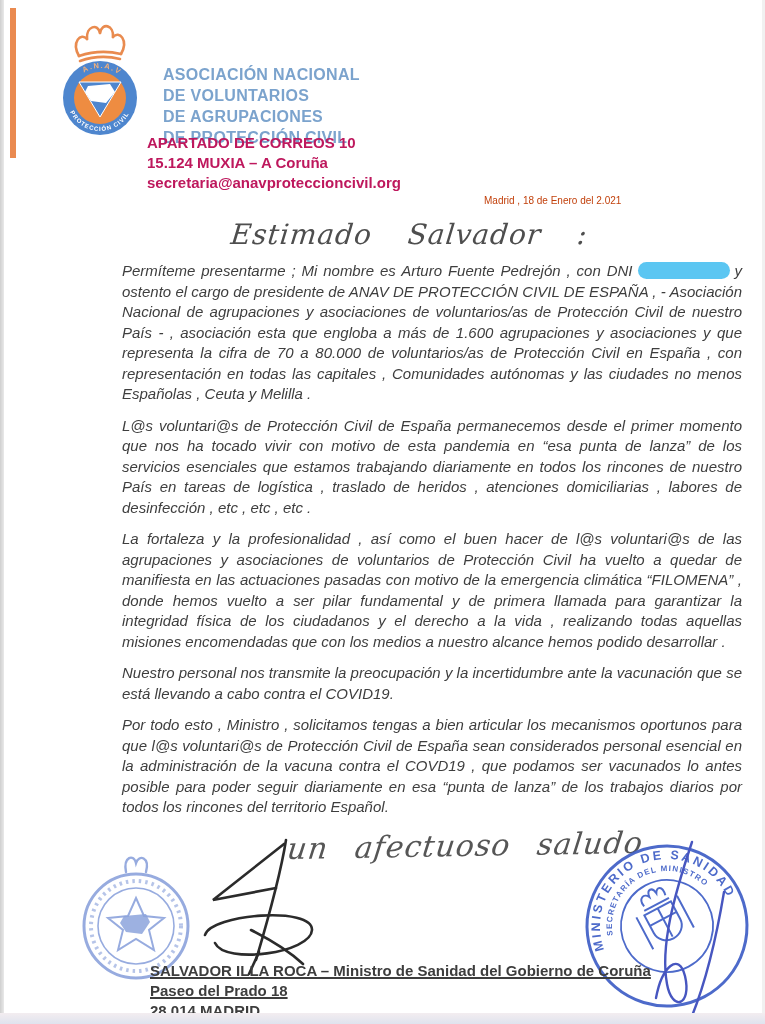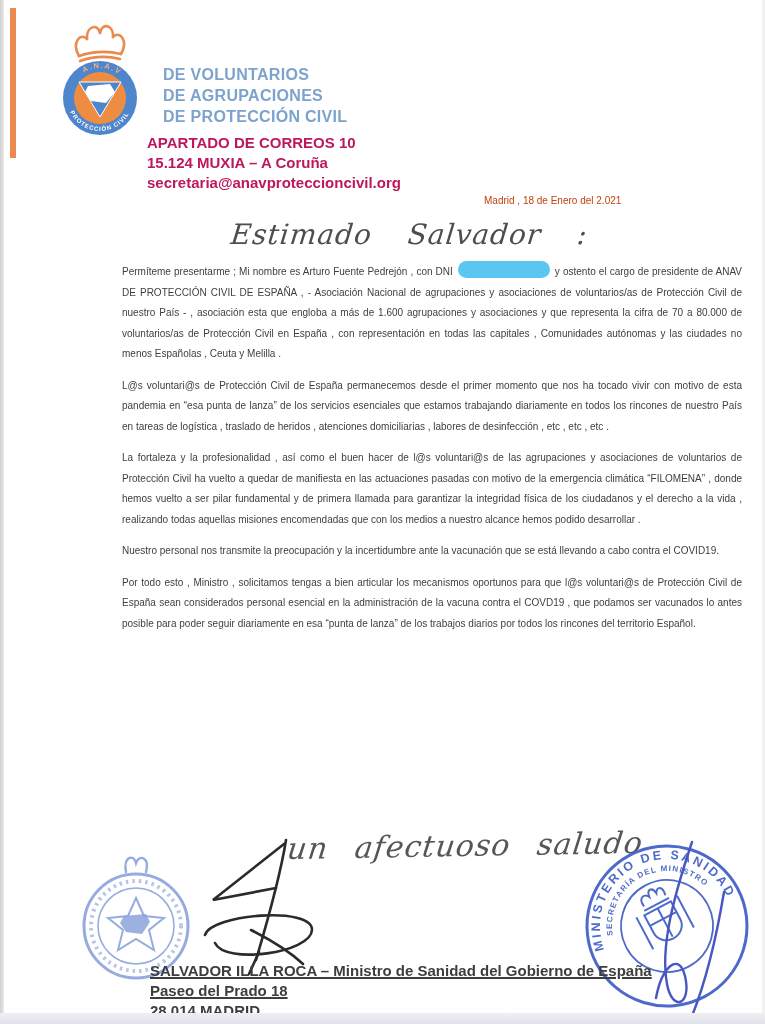--- a/index.html
+++ b/index.html
@@ -13,22 +13,22 @@
   .accent-bar{position:absolute;left:10px;top:8px;width:6px;height:150px;background:#EA8A50;}
   .logo{position:absolute;left:53px;top:18px;}
   .org-name{position:absolute;left:163px;top:64px;font-weight:bold;font-size:16px;
         line-height:21px;color:#7BA3CD;letter-spacing:.3px;}
   .addr{position:absolute;left:147px;top:133px;font-weight:bold;font-size:15px;
         line-height:20px;color:#be185d;}
   .dateline{position:absolute;left:484px;top:195px;font-size:10px;color:#c2410c;}
   .hand{font-family:"DejaVu Serif",serif;font-style:italic;color:#4e4e4e;}
   .greeting{position:absolute;left:231px;top:218px;font-size:28px;letter-spacing:1px;
         word-spacing:26px;transform:skewX(-6deg);}
-  .body{position:absolute;left:122px;top:261px;width:620px;font-size:10px;line-height:20.5px;
-        text-align:justify;color:#3e3e3e;}
+  .body{position:absolute;left:122px;top:261px;width:620px;font-size:15px;line-height:20.5px;
+        text-align:justify;color:#3e3e3e;font-style:italic;}
   .body p{margin:0 0 11px 0;}
   .redaction{display:inline-block;width:92px;height:17px;background:#5BC6F2;
         border-radius:9px;vertical-align:-3px;margin:0 5px;}
   .closing{position:absolute;left:288px;top:828px;font-size:30px;letter-spacing:1px;
         word-spacing:16px;transform:skewX(-8deg) rotate(-1deg);color:#565656;}
   .stamp-left{position:absolute;left:70px;top:850px;}
   .sig-black{position:absolute;left:193px;top:838px;}
   .stamp-right{position:absolute;left:572px;top:834px;}
   .footer{position:absolute;left:150px;top:961px;font-weight:bold;font-size:15px;
         line-height:20px;color:#3d3d3d;}
@@ -63,20 +63,21 @@
     </defs>
     <text font-size="7.5" font-weight="bold" fill="#F4B079" letter-spacing="1.5">
       <textPath href="#lgTop" startOffset="32%">A.N.A.V</textPath>
     </text>
     <text font-size="6" font-weight="bold" fill="#ffffff" letter-spacing="1">
       <textPath href="#lgBot" startOffset="14%">PROTECCIÓN CIVIL</textPath>
     </text>
   </svg>
 
   <div class="org-name">
+    <div>ASOCIACIÓN NACIONAL</div>
     <div>DE VOLUNTARIOS</div>
     <div>DE AGRUPACIONES</div>
     <div>DE PROTECCIÓN CIVIL</div>
   </div>
 
   <div class="addr">
     <div>APARTADO DE CORREOS 10</div>
     <div>15.124 MUXIA – A Coruña</div>
     <div>secretaria@anavproteccioncivil.org</div>
   </div>
@@ -138,19 +139,19 @@
         <path d="M72,70 v36 M118,70 v36"></path>
       </g>
     </g>
     <g stroke="#4756C0" stroke-width="2.4" fill="none" stroke-linecap="round">
       <path d="M120,8 C102,62 88,112 95,150 C100,178 120,172 113,142 C107,118 90,132 84,164"></path>
       <path d="M152,58 C143,112 132,152 120,182"></path>
     </g>
   </svg>
 
   <div class="footer">
-    <div>SALVADOR ILLA ROCA – Ministro de Sanidad del Gobierno de España</div>
+    <div>SALVADOR ILLA ROCA – Ministro de Sanidad del Gobierno de Coruña</div>
     <div>Paseo del Prado 18</div>
     <div>28.014 MADRID</div>
   </div>
 
   <div class="scan-bottom-strip"></div>
 </div>
 
 </body></html>

